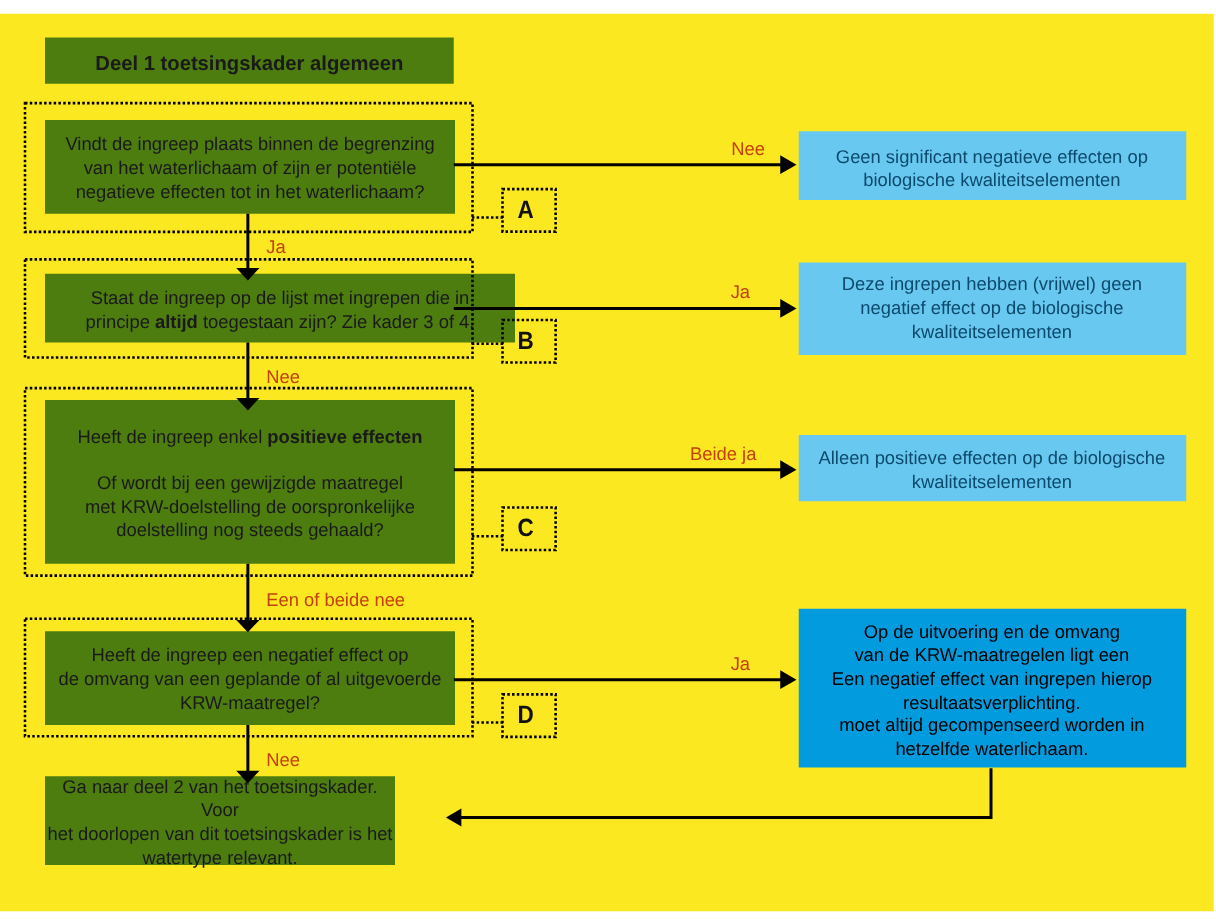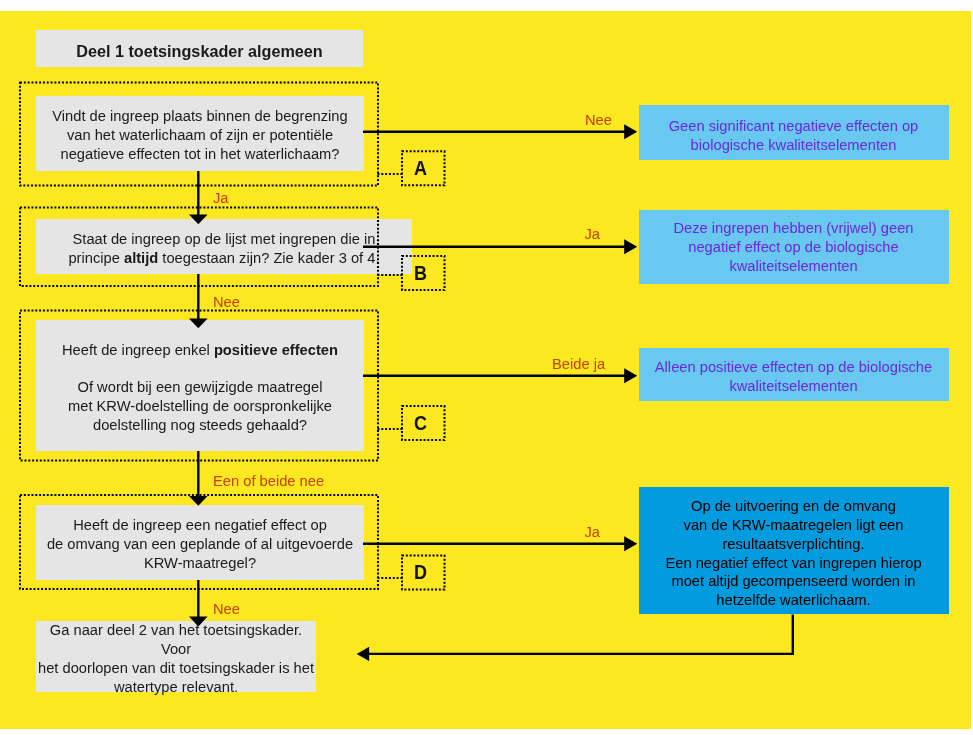--- a/index.html
+++ b/index.html
@@ -5,23 +5,23 @@
 <style>
   html,body{margin:0;padding:0;background:#ffffff;}
   body{width:973px;height:735px;overflow:hidden;
        font-family:"Liberation Sans",sans-serif;}
   #stage{position:relative;width:973px;height:735px;}
   #panel{position:absolute;left:0;top:11.4px;width:970.5px;height:718px;background:#FCE821;}
 
   
   .wbox,.bbox{position:absolute;display:flex;align-items:center;justify-content:center;
               text-align:center;z-index:6;box-sizing:border-box;}
-  .wbox{background:#e5e5e5;color:#1a1a1a;line-height:19px;font-size:14.7px;}
+  .wbox{background:#4d7c0f;color:#1a1a1a;line-height:19px;font-size:14.7px;}
   .bbox{line-height:18.8px;font-size:14.7px;}
-  .bbox.light{background:#68C8EF;color:#6d28d9;}
+  .bbox.light{background:#68C8EF;color:#0c4a6e;}
   .bbox.dark{background:#029BDE;color:#000000;}
   .wbox>div,.bbox>div{position:relative;top:2px;}
   .tline{display:block;}
   .tgap{display:block;}
   .titlebox{font-weight:bold;font-size:16.2px;padding-top:5px;}
 
   
   .letterbox{position:absolute;display:flex;align-items:center;justify-content:center;
              font-weight:bold;font-size:20px;color:#111111;z-index:5;}
   .letterbox>span{display:inline-block;transform:scaleX(0.9) translate(-3px,1px);}
@@ -131,22 +131,22 @@
   <div class="bbox light" style="left:638.5px;top:347.5px;width:310px;height:53.9px;padding-top:1px;">
       <div>
         <span class="tline">Alleen positieve effecten op de biologische</span>
         <span class="tline">kwaliteitselementen</span>
       </div>
     </div>
   <div class="bbox dark" style="left:638.5px;top:486.8px;width:310px;height:127.7px;padding-top:2px;">
       <div>
         <span class="tline">Op de uitvoering en de omvang</span>
         <span class="tline">van de KRW-maatregelen ligt een</span>
+        <span class="tline">Een negatief effect van ingrepen hierop</span>
         <span class="tline">resultaatsverplichting.</span>
-        <span class="tline">Een negatief effect van ingrepen hierop</span>
         <span class="tline">moet altijd gecompenseerd worden in</span>
         <span class="tline">hetzelfde waterlichaam.</span>
       </div>
     </div>
 
   <div class="letterbox" style="left:401px;top:150px;width:44px;height:35px;">
       <span>A</span>
     </div>
   <div class="letterbox" style="left:401px;top:255px;width:44px;height:35px;">
       <span>B</span>

